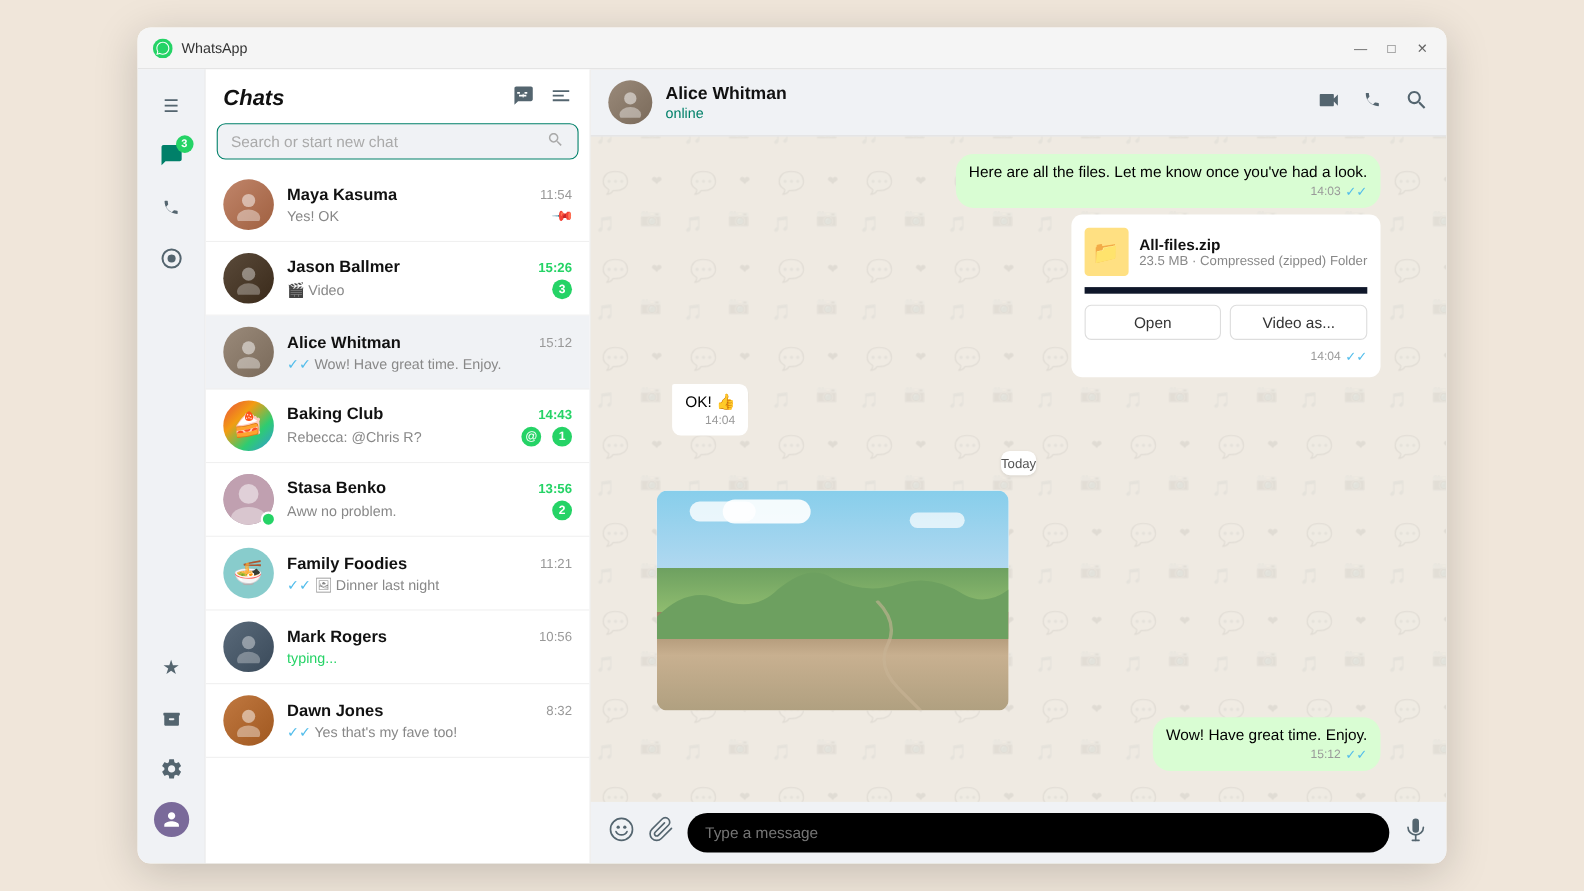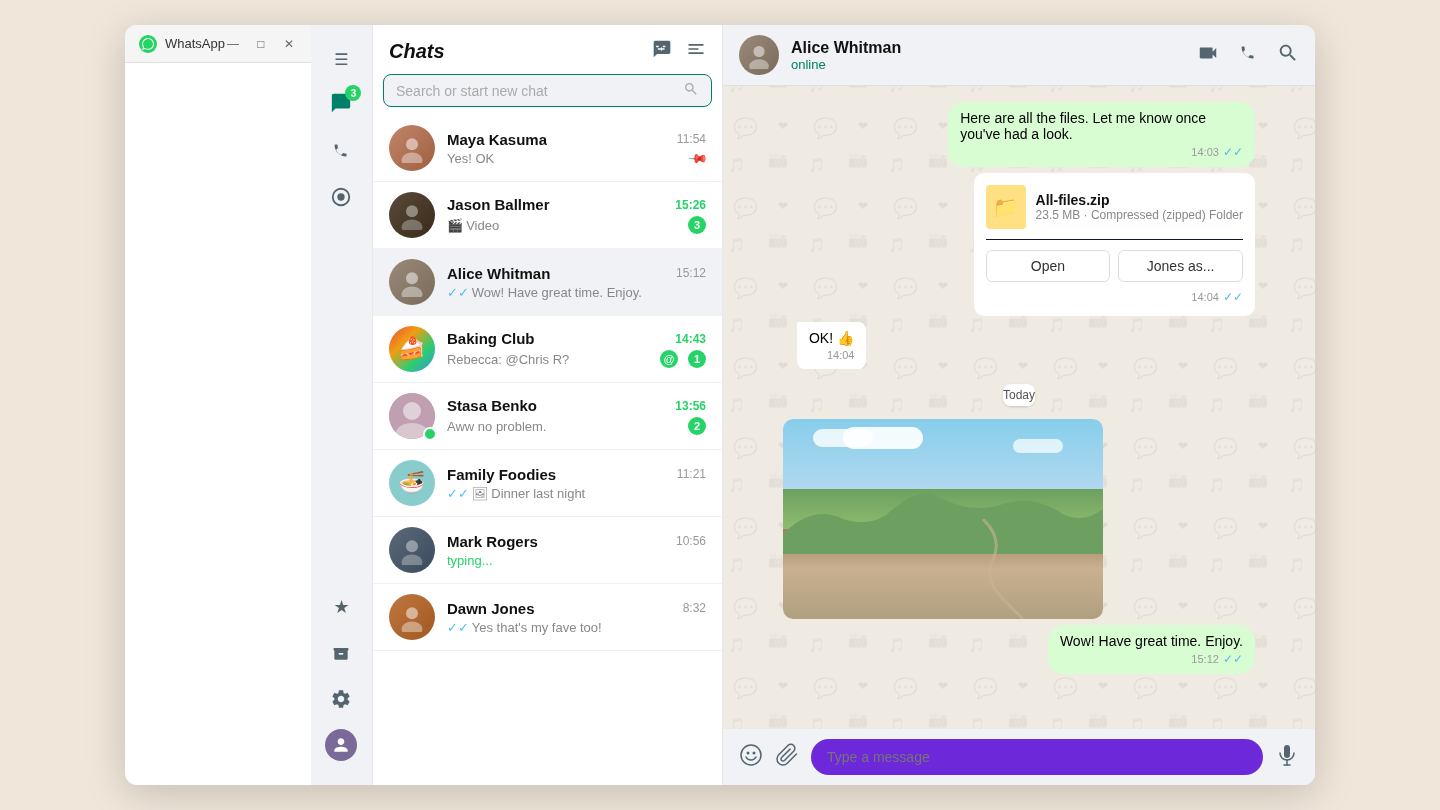--- a/index.html
+++ b/index.html
@@ -13,21 +13,21 @@
       font-family: -apple-system, BlinkMacSystemFont, 'Segoe UI', sans-serif;
       overflow: hidden;
     }
     .app-window {
       width: 1190px;
       height: 760px;
       background: #fff;
       border-radius: 12px;
       box-shadow: 0 8px 40px rgba(0,0,0,0.18);
       display: flex;
-      flex-direction: row;
+      flex-direction: column;
       overflow: hidden;
     }
     .title-bar {
       height: 38px;
       background: #f5f5f5;
       display: flex;
       align-items: center;
       padding: 0 14px;
       border-bottom: 1px solid #e0e0e0;
       flex-shrink: 0;
@@ -386,21 +386,21 @@
       align-items: center;
       justify-content: center;
       font-size: 20px;
       flex-shrink: 0;
     }
     .file-name { font-size: 14px; font-weight: 600; color: #111; }
     .file-meta { font-size: 12px; color: #888; }
     .file-actions {
       display: flex;
       gap: 8px;
-      border-top: 1px solid #0f172a;
+      border-top: 6px solid #0f172a;
       padding-top: 10px;
     }
     .file-btn {
       flex: 1;
       padding: 7px;
       border: 1px solid #ddd;
       border-radius: 6px;
       background: #fff;
       font-size: 14px;
       cursor: pointer;
@@ -434,21 +434,21 @@
       z-index: 2;
       flex-shrink: 0;
     }
     .chat-input-bar .icon-btn {
       color: #54656f;
       font-size: 20px;
       cursor: pointer;
     }
     .chat-input {
       flex: 1;
-      background: #6d28d9;
+      background: #000000;
       border: none;
       border-radius: 24px;
       padding: 10px 16px;
       font-size: 14px;
       outline: none;
       color: #aaa;
     }
     
     .av-maya { background: #c17c5f; }
     .av-jason { background: #5a4a3a; background-image: none; }
@@ -769,21 +769,21 @@
         <div class="file-bubble" style="align-self:flex-end;">
           <div class="file-icon-area">
             <div class="file-icon-box">📁</div>
             <div>
               <div class="file-name">All-files.zip</div>
               <div class="file-meta">23.5 MB · Compressed (zipped) Folder</div>
             </div>
           </div>
           <div class="file-actions">
             <button class="file-btn">Open</button>
-            <button class="file-btn">Jones as...</button>
+            <button class="file-btn">Video as...</button>
           </div>
           <div class="msg-time-row" style="margin-top:8px;">
             <span class="msg-time">14:04</span>
             <span class="msg-ticks">✓✓</span>
           </div>
         </div>
 
         <div class="msg-bubble received">
           <span>OK! 👍</span>
           <div class="msg-time-row">

